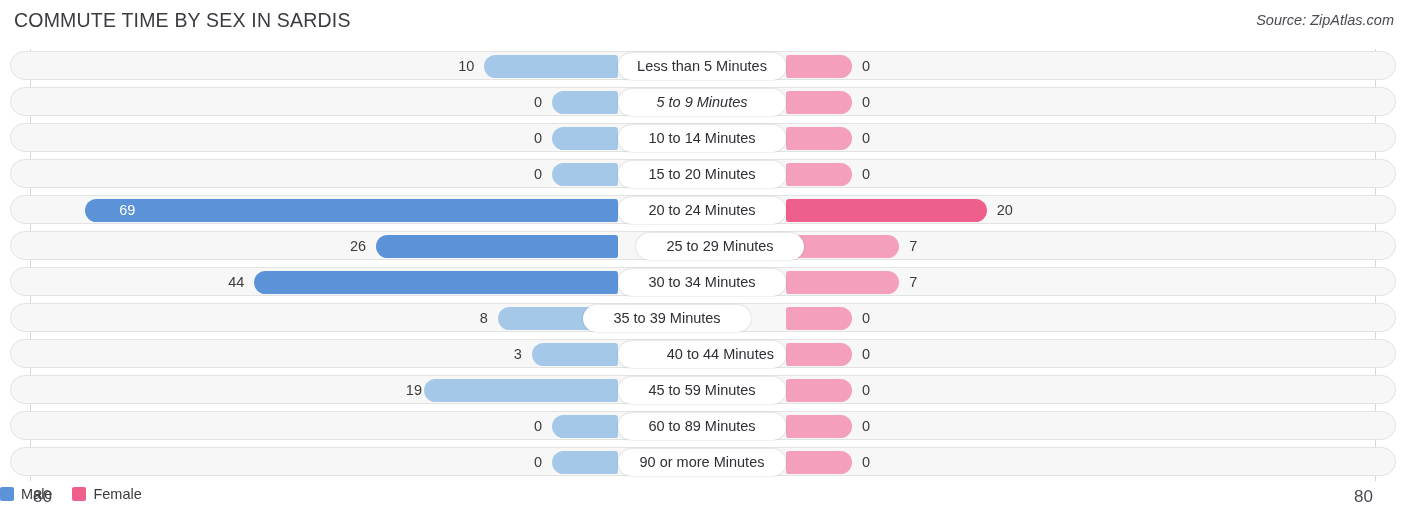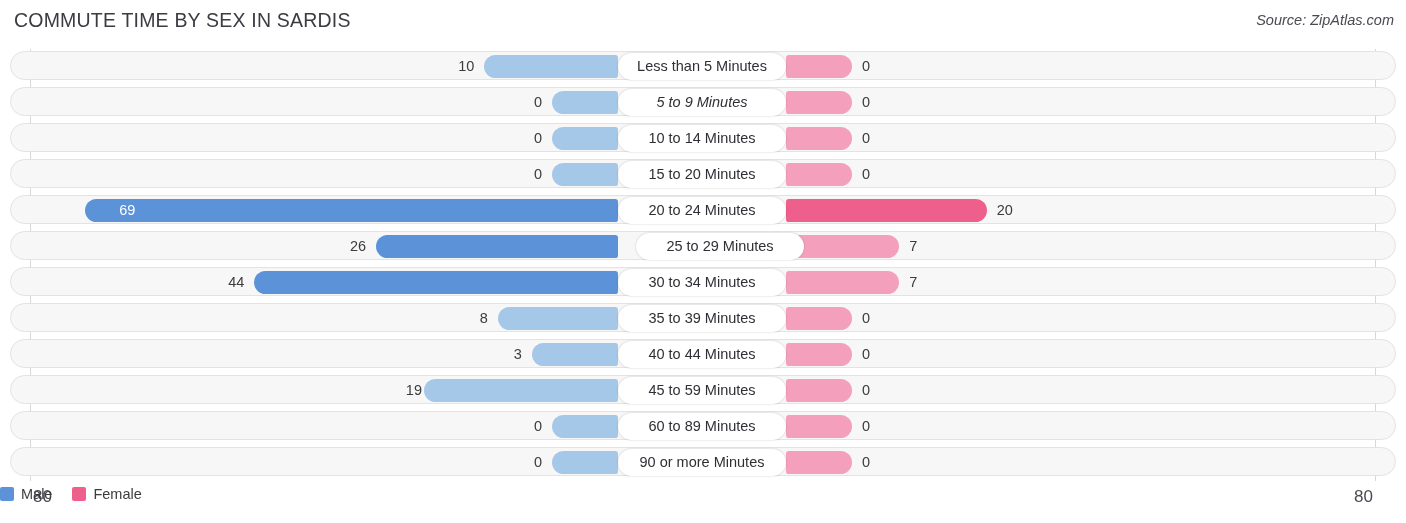--- a/index.html
+++ b/index.html
@@ -219,28 +219,28 @@
       <div class="bar bar-female" style="left: 775px; width: 113.162px; background: rgb(244, 160, 189);"></div>
       <div class="val val-male" style="left: 173.45px; width: 60px;">44</div>
       <div class="val val-female" style="left: 898.163px; width: 60px;">7</div>
       <div class="cat-pill" style="left: 607px; width: 168px;">30 to 34 Minutes</div>
     </div>
     <div class="row" style="top: 254px;">
       <div class="bar bar-male" style="left: 486.9px; width: 120.1px; background: rgb(166, 200, 232);"></div>
       <div class="bar bar-female" style="left: 775px; width: 66px; background: rgb(244, 160, 189);"></div>
       <div class="val val-male" style="left: 416.9px; width: 60px;">8</div>
       <div class="val val-female" style="left: 851px; width: 60px;">0</div>
-      <div class="cat-pill" style="left: 607px; width: 168px;">35 to 39 Minutes</div>
+      <div class="cat-pill" style="left: 572px; width: 168px;">35 to 39 Minutes</div>
     </div>
     <div class="row" style="top: 290px;">
       <div class="bar bar-male" style="left: 520.712px; width: 86.2875px; background: rgb(166, 200, 232);"></div>
       <div class="bar bar-female" style="left: 775px; width: 66px; background: rgb(244, 160, 189);"></div>
       <div class="val val-male" style="left: 450.712px; width: 60px;">3</div>
       <div class="val val-female" style="left: 851px; width: 60px;">0</div>
-      <div class="cat-pill" style="left: 607px; width: 168px;">40 to 44 Minutes</div>
+      <div class="cat-pill" style="left: 607px; width: 168px; text-align: right;">40 to 44 Minutes</div>
     </div>
     <div class="row" style="top: 326px;">
       <div class="bar bar-male" style="left: 412.512px; width: 194.488px; background: rgb(166, 200, 232);"></div>
       <div class="bar bar-female" style="left: 775px; width: 66px; background: rgb(244, 160, 189);"></div>
       <div class="val val-male" style="left: 351px; width: 60px;">19</div>
       <div class="val val-female" style="left: 851px; width: 60px;">0</div>
       <div class="cat-pill" style="left: 607px; width: 168px;">45 to 59 Minutes</div>
     </div>
     <div class="row" style="top: 362px;">
       <div class="bar bar-male" style="left: 541px; width: 66px; background: rgb(166, 200, 232);"></div>

